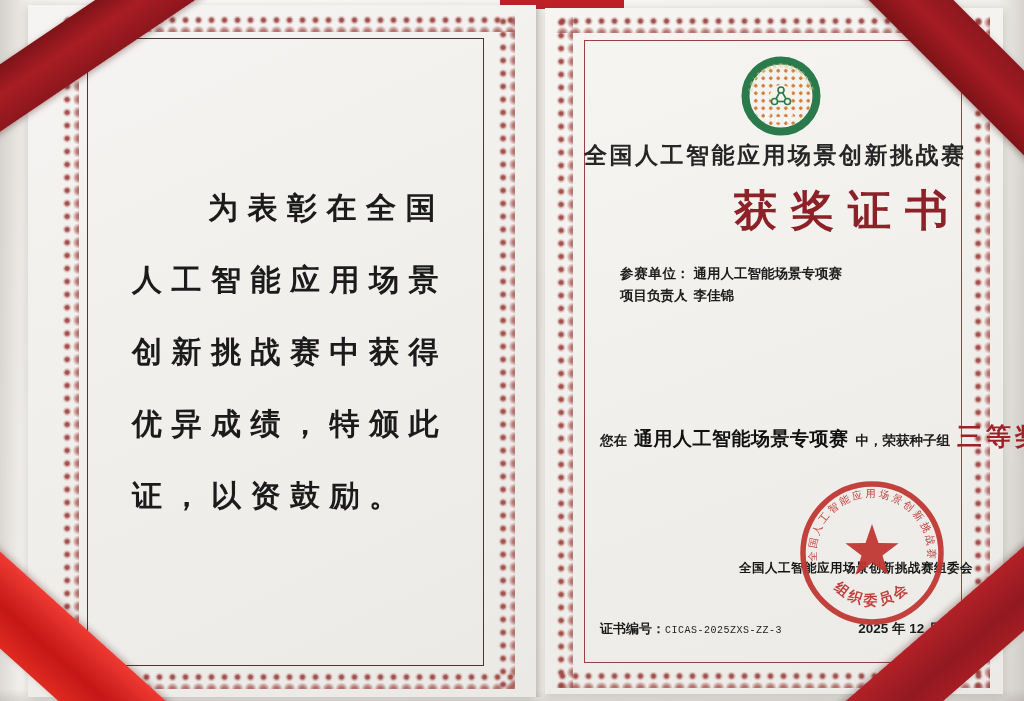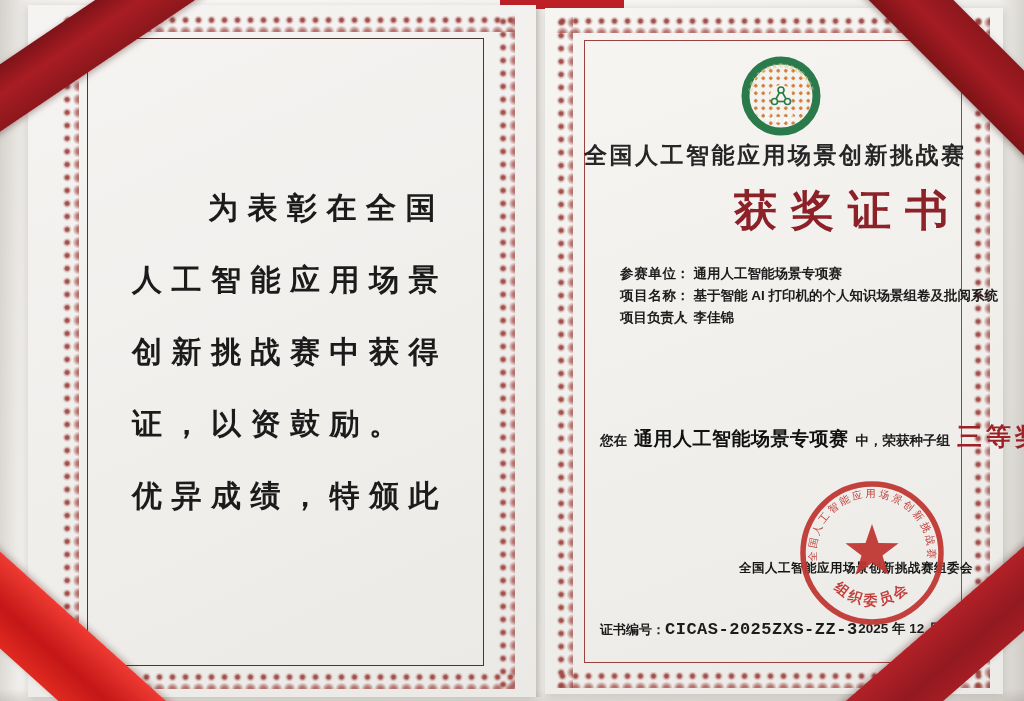--- a/index.html
+++ b/index.html
@@ -56,21 +56,21 @@
   .award{position:absolute;left:55px;top:412px;right:36px;display:flex;align-items:baseline;gap:7px;white-space:nowrap;}
   .aw-pre,.aw-mid{font-size:13.5px;font-weight:600;color:#1c1c1c;}
   .aw-track{font-size:19px;font-weight:800;color:#111;letter-spacing:.5px;}
   .aw-grade{font-size:25px;font-weight:800;color:#9c2227;letter-spacing:4px;}
 
   .committee{position:absolute;right:30px;top:552px;font-size:12.5px;font-weight:700;
              letter-spacing:.5px;color:#151515;white-space:nowrap;z-index:1;}
   .seal{position:absolute;left:252px;top:470px;width:150px;height:150px;opacity:.94;z-index:2;}
 
   .certno{position:absolute;left:55px;top:612px;font-size:13px;font-weight:600;color:#1c1c1c;white-space:nowrap;}
-  .certno .num{font-family:"Liberation Mono",monospace;font-size:17px;font-weight:700;letter-spacing:.5px;}
+  .certno .num{font-family:"Liberation Mono",monospace;font-size:10px;font-weight:400;letter-spacing:.5px;}
   .date{position:absolute;right:33px;top:612px;font-size:13.5px;font-weight:600;color:#1c1c1c;white-space:nowrap;}
 
   .ribbon{position:absolute;z-index:5;}
   #ribbon-tl{left:-88px;top:18px;width:330px;height:56px;transform:rotate(-34deg);
      background:linear-gradient(to bottom,#7e1318,#a81d23 45%,#8c171c);box-shadow:0 2px 6px rgba(60,10,10,.35);}
   #ribbon-tr{left:818px;top:42px;width:330px;height:60px;transform:rotate(45deg);
      background:linear-gradient(to bottom,#8c171d,#a51c22 50%,#7e1317);box-shadow:0 2px 6px rgba(60,10,10,.35);}
   #ribbon-bl{left:-95px;top:618px;width:310px;height:72px;transform:rotate(42deg);
      background:linear-gradient(to bottom,#ef3a32,#c41717 55%,#e02a20);box-shadow:0 -2px 6px rgba(80,10,10,.3);}
   #ribbon-br{left:800px;top:612px;width:320px;height:64px;transform:rotate(-41deg);
@@ -88,22 +88,22 @@
   <div class="page" id="page-left">
     <div class="lace lace-h" style="left:34px;right:21px;top:10px;"></div>
     <div class="lace lace-h" style="left:34px;right:21px;bottom:8px;"></div>
     <div class="lace lace-v" style="left:34px;top:10px;bottom:8px;"></div>
     <div class="lace lace-v" style="right:21px;top:10px;bottom:8px;"></div>
     <div class="inner-line"></div>
     <div class="para">
       <div class="pline first">为表彰在全国</div>
       <div class="pline">人工智能应用场景</div>
       <div class="pline">创新挑战赛中获得</div>
+      <div class="pline">优异成绩，特颁此</div>
       <div class="pline">证，以资鼓励。</div>
-      <div class="pline">优异成绩，特颁此</div>
     </div>
   </div>
 
   <div class="page" id="page-right">
     <div class="lace lace-h" style="left:11px;right:13px;top:8px;"></div>
     <div class="lace lace-h" style="left:11px;right:13px;bottom:6px;"></div>
     <div class="lace lace-v" style="left:11px;top:8px;bottom:6px;"></div>
     <div class="lace lace-v" style="right:13px;top:8px;bottom:6px;"></div>
     <div class="inner-line"></div>
 
@@ -132,23 +132,20 @@
         </text>
       </svg>
     </div>
 
     <div class="r-title">全国人工智能应用场景创新挑战赛</div>
     <div class="cert-title">获奖证书</div>
 
     <div class="fields">
       <div class="frow">
         <span class="f-label">参赛单位</span><span class="f-colon">：</span><span class="f-value">通用人工智能场景专项赛</span>
-      </div>
-      <div class="frow">
-        <span class="f-label">项目名称</span><span class="f-colon">：</span><span class="f-value">基于智能 AI 打印机的个人知识场景组卷及批阅系统</span>
       </div>
       <div class="frow">
         <span class="f-label">项目负责人</span><span class="f-colon">：</span><span class="f-value">李佳锦</span>
       </div>
     </div>
 
     <div class="award">
       <span class="aw-pre">您在</span>
       <span class="aw-track">通用人工智能场景专项赛</span>
       <span class="aw-mid">中，荣获种子组</span>

